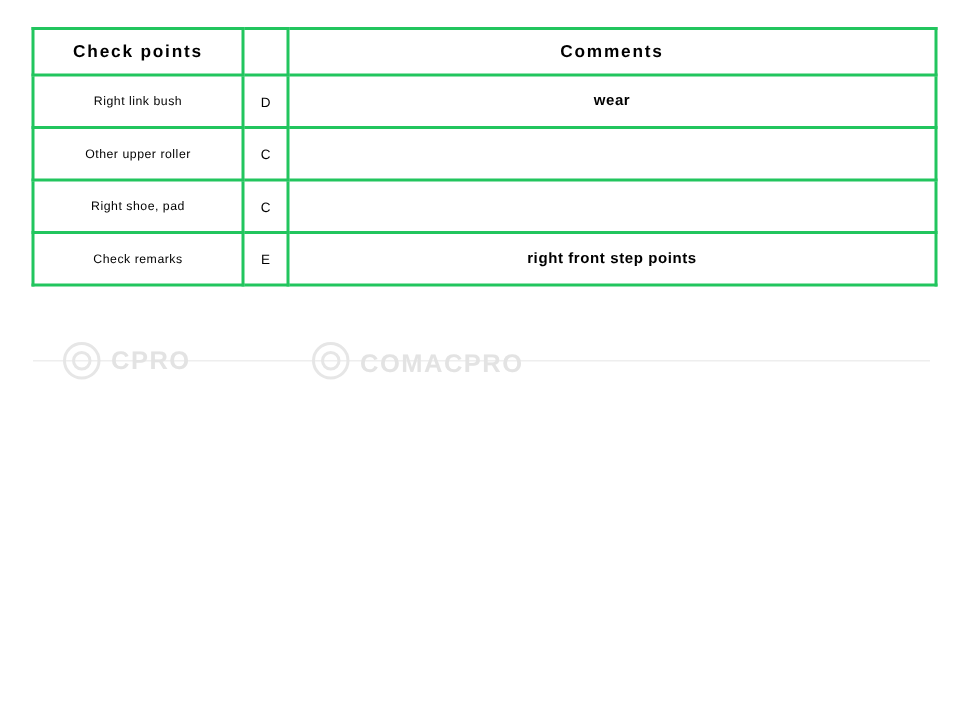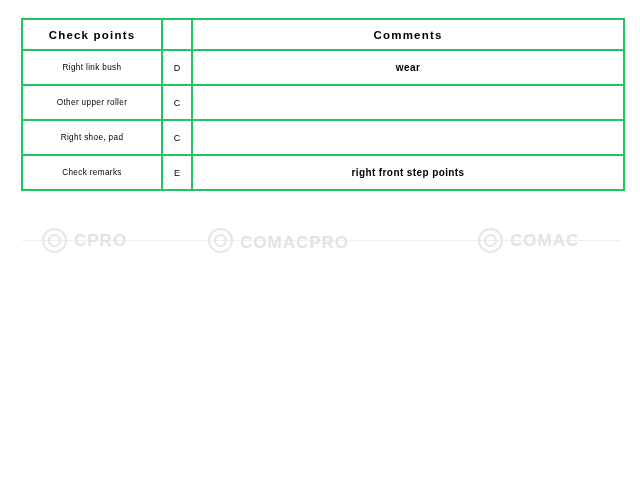--- a/index.html
+++ b/index.html
@@ -125,24 +125,20 @@
 <div class="watermark-layer">
   <div class="wm-line"></div>
   <div class="wm wm-1">
     <span class="wm-mark"></span>
     <span>CPRO</span>
   </div>
   <div class="wm wm-2">
     <span class="wm-mark"></span>
     <span>COMACPRO</span>
   </div>
-  <div class="wm wm-3">
-    <span class="wm-mark"></span>
-    <span>COMAC</span>
-  </div>
 </div>
 
 <div class="sheet">
   <table class="checklist">
     <thead>
       <tr>
         <th class="col-check">Check points</th>
         <th class="col-code"></th>
         <th class="col-comm">Comments</th>
       </tr>

